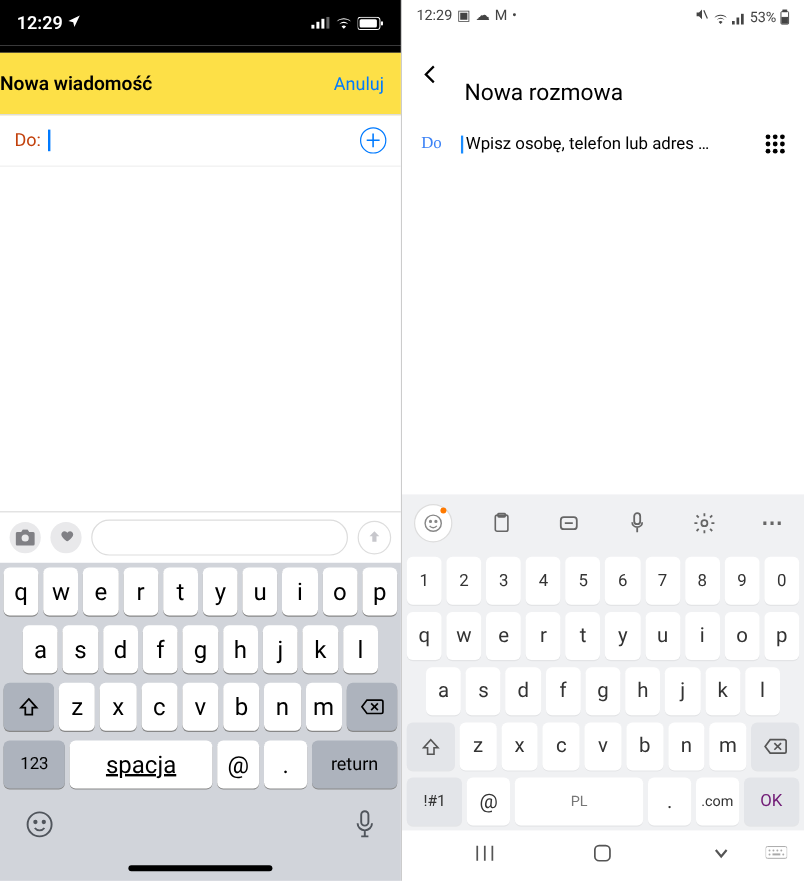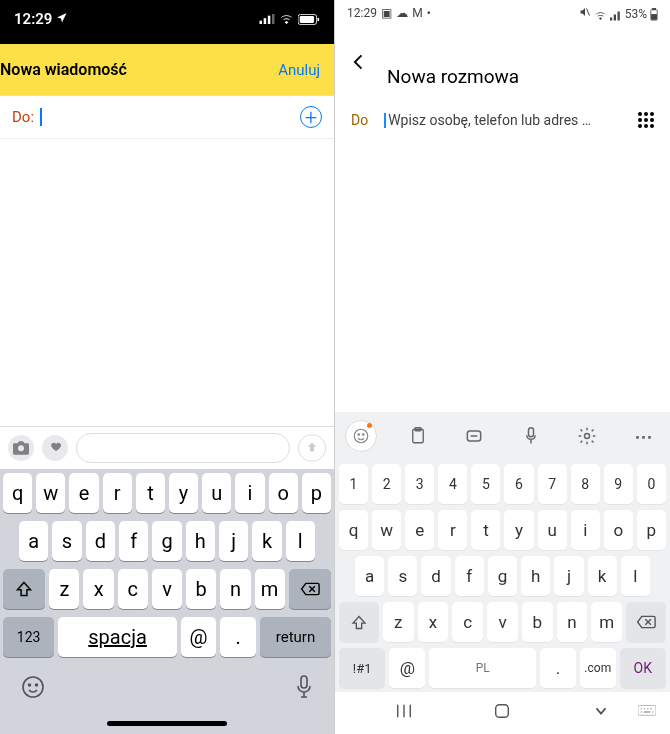--- a/index.html
+++ b/index.html
@@ -35,22 +35,22 @@
   .ios-home { width:120px; height:5px; background:#000; border-radius:3px; margin:4px auto 8px;}
 
   
   .and-status { height:26px; display:flex; align-items:center; justify-content:space-between; padding:0 12px; font-size:12px; color:#444;}
   .and-status .l { display:flex; gap:4px; align-items:center;}
   .and-status .r { display:flex; gap:3px; align-items:flex-end;}
   .and-header { display:flex; align-items:center; gap:18px; padding:14px 16px 14px 14px;}
   .and-header .back { font-size:20px; color:#000;}
   .and-header .title { font-size:19px; color:#000;margin-top:25px;}
   .and-to { display:flex; align-items:center; gap:16px; padding:10px 16px;}
-  .and-to .do { color:#a16207; font-size:14px;}
-  .and-to .ph { color:#404040; font-size:14px; flex:1; position:relative; overflow:hidden; white-space:nowrap;}
+  .and-to .do { color:#3b82f6; font-size:14px;font-family:Liberation Serif, serif;}
+  .and-to .ph { color:#000000; font-size:14px; flex:1; position:relative; overflow:hidden; white-space:nowrap;}
   .and-to .ph .cur { position:absolute; left:0; top:1px; width:1.5px; height:16px; background:#1a8cff;}
   .and-to .dial { display:grid; grid-template-columns:repeat(3,4px); grid-template-rows:repeat(3,4px); gap:2px;}
   .and-to .dial span{ width:4px; height:4px; background:#000; border-radius:50%;}
   .and-group { display:flex; align-items:center; gap:18px; padding:16px 18px;}
   .and-group .icon { color:#3b82f6; }
   .and-group .txt { font-size:15px; color:#222;}
   .and-body { flex:1;}
   .and-toolbar { background:#f0f1f3; display:flex; align-items:center; justify-content:space-between; padding:8px 10px; gap:6px;}
   .and-toolbar .it { width:32px; height:32px; border-radius:16px; display:flex; align-items:center; justify-content:center; color:#666; position:relative;}
   .and-toolbar .it.active { background:#fff; border:1px solid #ddd;}

